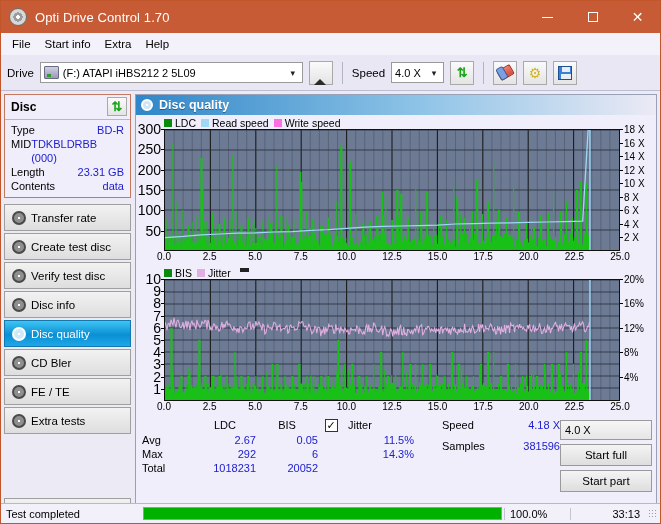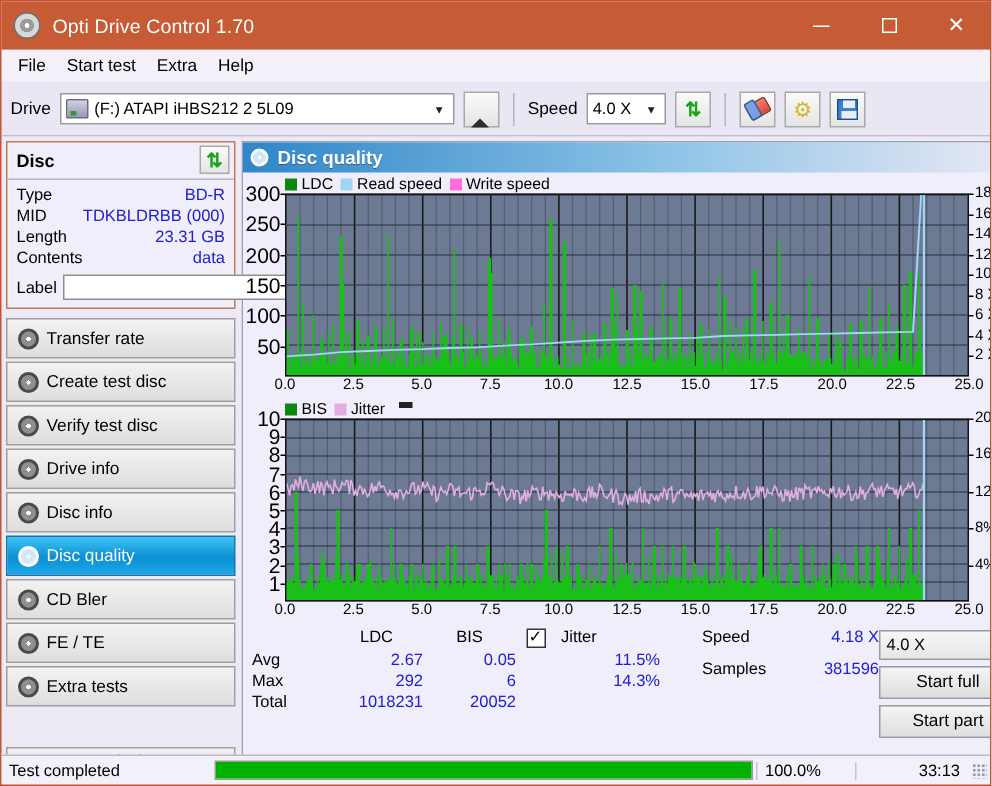--- a/index.html
+++ b/index.html
@@ -8,21 +8,21 @@
     width: 661px; height: 524px;
     font-family: "Liberation Sans", sans-serif;
     font-size: 11px;
     overflow: hidden;
     background: #efeff7;
   }
   #app {
     width: 661px; height: 524px;
     position: relative;
     border: 1px solid #c1562a;
-    background: #f9a8d4;
+    background: #f97316;
     overflow: hidden;
   }
 
   
   #titlebar {
     height: 32px;
     background: #c75b35;
     display: flex;
     align-items: center;
     position: relative;
@@ -284,21 +284,21 @@
           <span class="max"></span>
         </div>
       <div class="win-btn">
           <span class="cls">✕</span>
         </div>
     </div>
   </div>
 
   <div id="menubar">
     <div class="mi">File</div>
-    <div class="mi">Start test</div>
+    <div class="mi">Start info</div>
     <div class="mi">Extra</div>
     <div class="mi">Help</div>
   </div>
 
   <div id="drivebar">
     <div class="lbl-bold">Drive</div>
     <div class="combo" id="drive-combo">
       <span class="dicon"></span>
       <span>(F:)  ATAPI iHBS212  2 5L09</span>
       <span class="chev">▾</span>
@@ -347,46 +347,35 @@
             <span class="v">TDKBLDRBB (000)</span>
           </div>
           <div class="drow">
             <span class="k">Length</span>
             <span class="v">23.31 GB</span>
           </div>
           <div class="drow">
             <span class="k">Contents</span>
             <span class="v">data</span>
           </div>
-          <div class="label-row">
-            <span class="k">Label</span>
-            <input class="label-input" type="text" value="" style="">
-            <span class="btn-cd">
-              <span class="cd-glyph"></span>
-            </span>
-          </div>
         </div>
       </div>
 
       <div class="navlist">
         <div class="navitem">
           <span class="nico"></span>
           <span>Transfer rate</span>
         </div>
         <div class="navitem">
           <span class="nico"></span>
           <span>Create test disc</span>
         </div>
         <div class="navitem">
           <span class="nico"></span>
           <span>Verify test disc</span>
-        </div>
-        <div class="navitem">
-          <span class="nico"></span>
-          <span>Drive info</span>
         </div>
         <div class="navitem">
           <span class="nico"></span>
           <span>Disc info</span>
         </div>
         <div class="navitem active">
           <span class="nico"></span>
           <span>Disc quality</span>
         </div>
         <div class="navitem">

